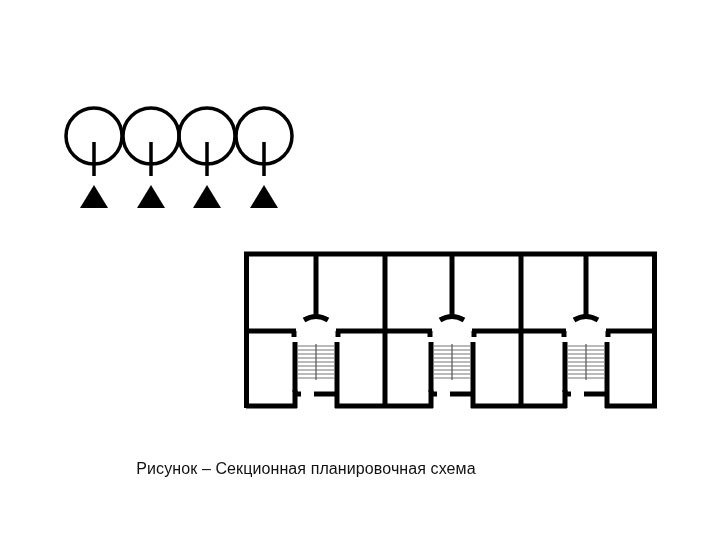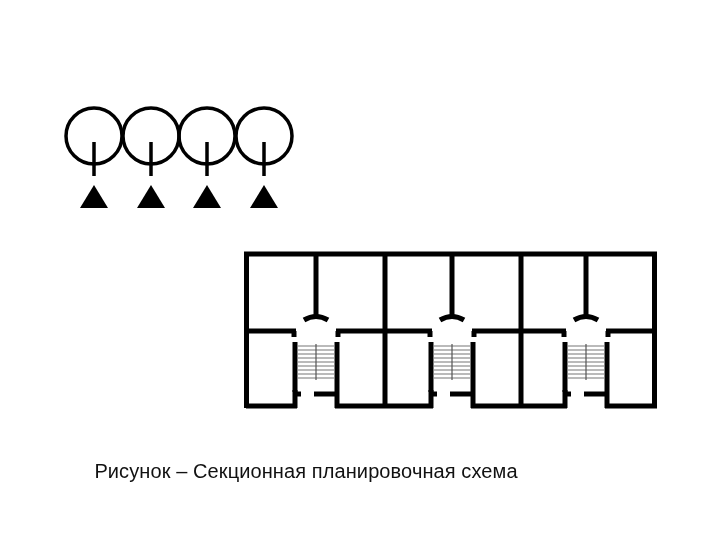--- a/index.html
+++ b/index.html
@@ -1,18 +1,18 @@
 <!DOCTYPE html>
 <html><head>
   <meta charset="utf-8">
   <style>
     html, body { margin: 0; padding: 0; background: #ffffff; }
     body { width: 720px; height: 540px; position: relative; overflow: hidden; font-family: "Liberation Sans", "DejaVu Sans", sans-serif; }
     #diagram { position: absolute; left: 0; top: 0; width: 720px; height: 540px; }
-    .caption { position: absolute; left: 0; width: 612px; top: 460px; text-align: center; font-size: 20px; color: #111; letter-spacing: 0.1px; }
+    .caption { position: absolute; left: 0; width: 612px; top: 460px; text-align: center; font-size: 16px; color: #111; letter-spacing: 0.1px; }
   </style>
 </head>
 <body>
 
 <svg id="diagram" viewBox="0 0 720 540" xmlns="http://www.w3.org/2000/svg">
 
   <g fill="none" stroke="#000" stroke-width="3.5">
     <g>
       <circle cx="94" cy="136" r="28"></circle>
       <line x1="94" y1="142" x2="94" y2="176"></line>

